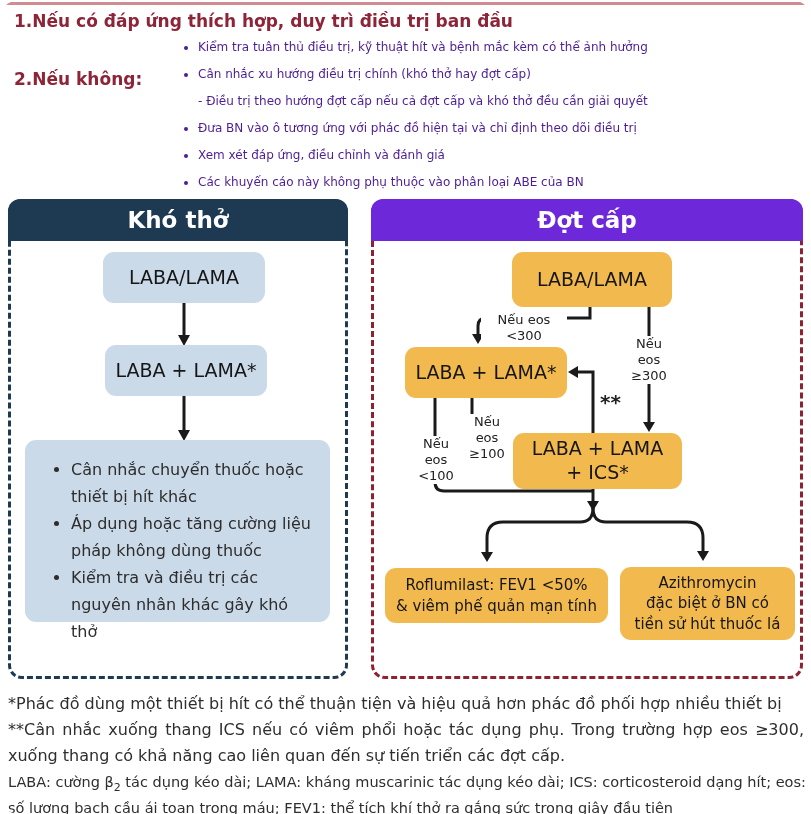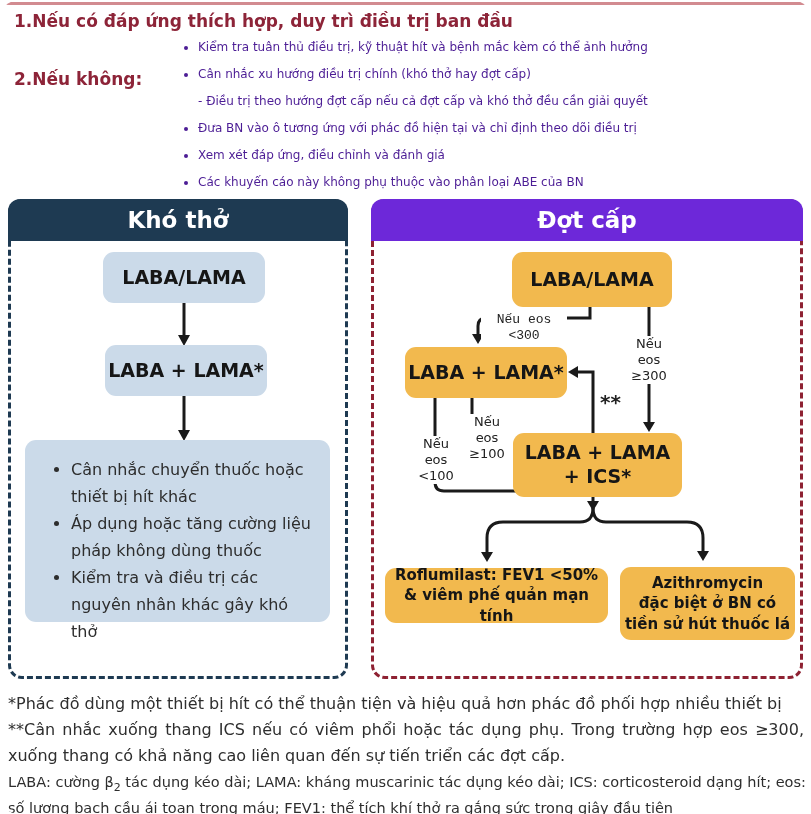--- a/index.html
+++ b/index.html
@@ -20,21 +20,21 @@
   .panel { position:absolute; top:199px; height:480px; border-radius:14px; }
   .panel.blue { left:8px; width:340px; border:3px dashed #1e3a52; }
   .panel.red { left:371px; width:432px; border:3px dashed #8e2132; }
   .panel-header { position:absolute; top:-3px; left:-3px; right:-3px; height:42px;
     border-radius:12px 12px 0 0; display:flex; align-items:center; justify-content:center;
     color:#fff; font-weight:bold; font-size:23px; }
   .panel.blue .panel-header { background:#1e3a52; }
   .panel.red .panel-header { background:#6d28d9; }
 
   .flow-box { position:absolute; border-radius:11px; display:flex; align-items:center; justify-content:center;
-    text-align:center; font-weight:bold; color:#161616; font-size:19px; white-space:pre-line; line-height:1.25; }
+    text-align:center; font-weight:normal; color:#161616; font-size:19px; white-space:pre-line; line-height:1.25; }
   .flow-box.blue { background:#cbdae9; }
   .flow-box.orange { background:#f2b94e; }
   .flow-box.small { font-size:15px; line-height:1.35; }
 
   .action-box { position:absolute; left:14px; top:238px; width:305px; height:182px; background:#cbdae9; border-radius:11px; }
   .action-box ul { list-style:disc; padding:16px 14px 10px 46px; }
   .action-box li { font-size:16px; color:#2d2d2d; line-height:27px; }
 
   .v-arrow { position:absolute; width:18px; }
 
@@ -113,32 +113,32 @@
         <polygon points="98,132 110,132 104,142"></polygon>
         <polygon points="269,220 281,220 275,230"></polygon>
         <polygon points="204,164 204,176 194,170"></polygon>
         <polygon points="128,245 128,257 138,251"></polygon>
         <polygon points="213,299 225,299 219,309"></polygon>
         <polygon points="107,350 119,350 113,360"></polygon>
         <polygon points="323,349 335,349 329,359"></polygon>
       </g>
     </svg>
 
-    <div class="flow-label" style="left:107px; top:110px; width:86px;font-family:Liberation Mono, monospace;">Nếu eos &lt;300</div>
+    <div class="flow-label" style="left:107px; top:110px; width:86px;">Nếu eos &lt;300</div>
     <div class="flow-label" style="left:247px; top:134px; width:56px;">Nếu
 eos ≥300</div>
     <div class="ast-label" style="left:226px; top:188px;">**</div>
     <div class="flow-label" style="left:84px; top:212px; width:58px;">Nếu
 eos ≥100</div>
     <div class="flow-label" style="left:32px; top:234px; width:60px;">Nếu
 eos &lt;100</div>
 
     <div class="flow-box orange" style="left:138px; top:50px; width:160px; height:55px;">LABA/LAMA</div>
     <div class="flow-box orange" style="left:31px; top:145px; width:162px; height:51px;">LABA + LAMA*</div>
-    <div class="flow-box orange" style="left:139px; top:231px; width:169px; height:64px;">LABA + LAMA
+    <div class="flow-box orange" style="left:139px; top:231px; width:169px; height:56px;">LABA + LAMA
 + ICS*</div>
     <div class="flow-box orange small" style="left:11px; top:366px; width:223px; height:55px;">Roflumilast: FEV1 &lt;50%
 &amp; viêm phế quản mạn tính</div>
     <div class="flow-box orange small" style="left:246px; top:365px; width:175px; height:73px;">Azithromycin
 đặc biệt ở BN có
 tiền sử hút thuốc lá</div>
   </div>
 
   <div class="note1">*Phác đồ dùng một thiết bị hít có thể thuận tiện và hiệu quả hơn phác đồ phối hợp nhiều thiết bị</div>
   <div class="note2">**Cân nhắc xuống thang ICS nếu có viêm phổi hoặc tác dụng phụ. Trong trường hợp eos ≥300, xuống thang có khả năng cao liên quan đến sự tiến triển các đợt cấp.</div>

